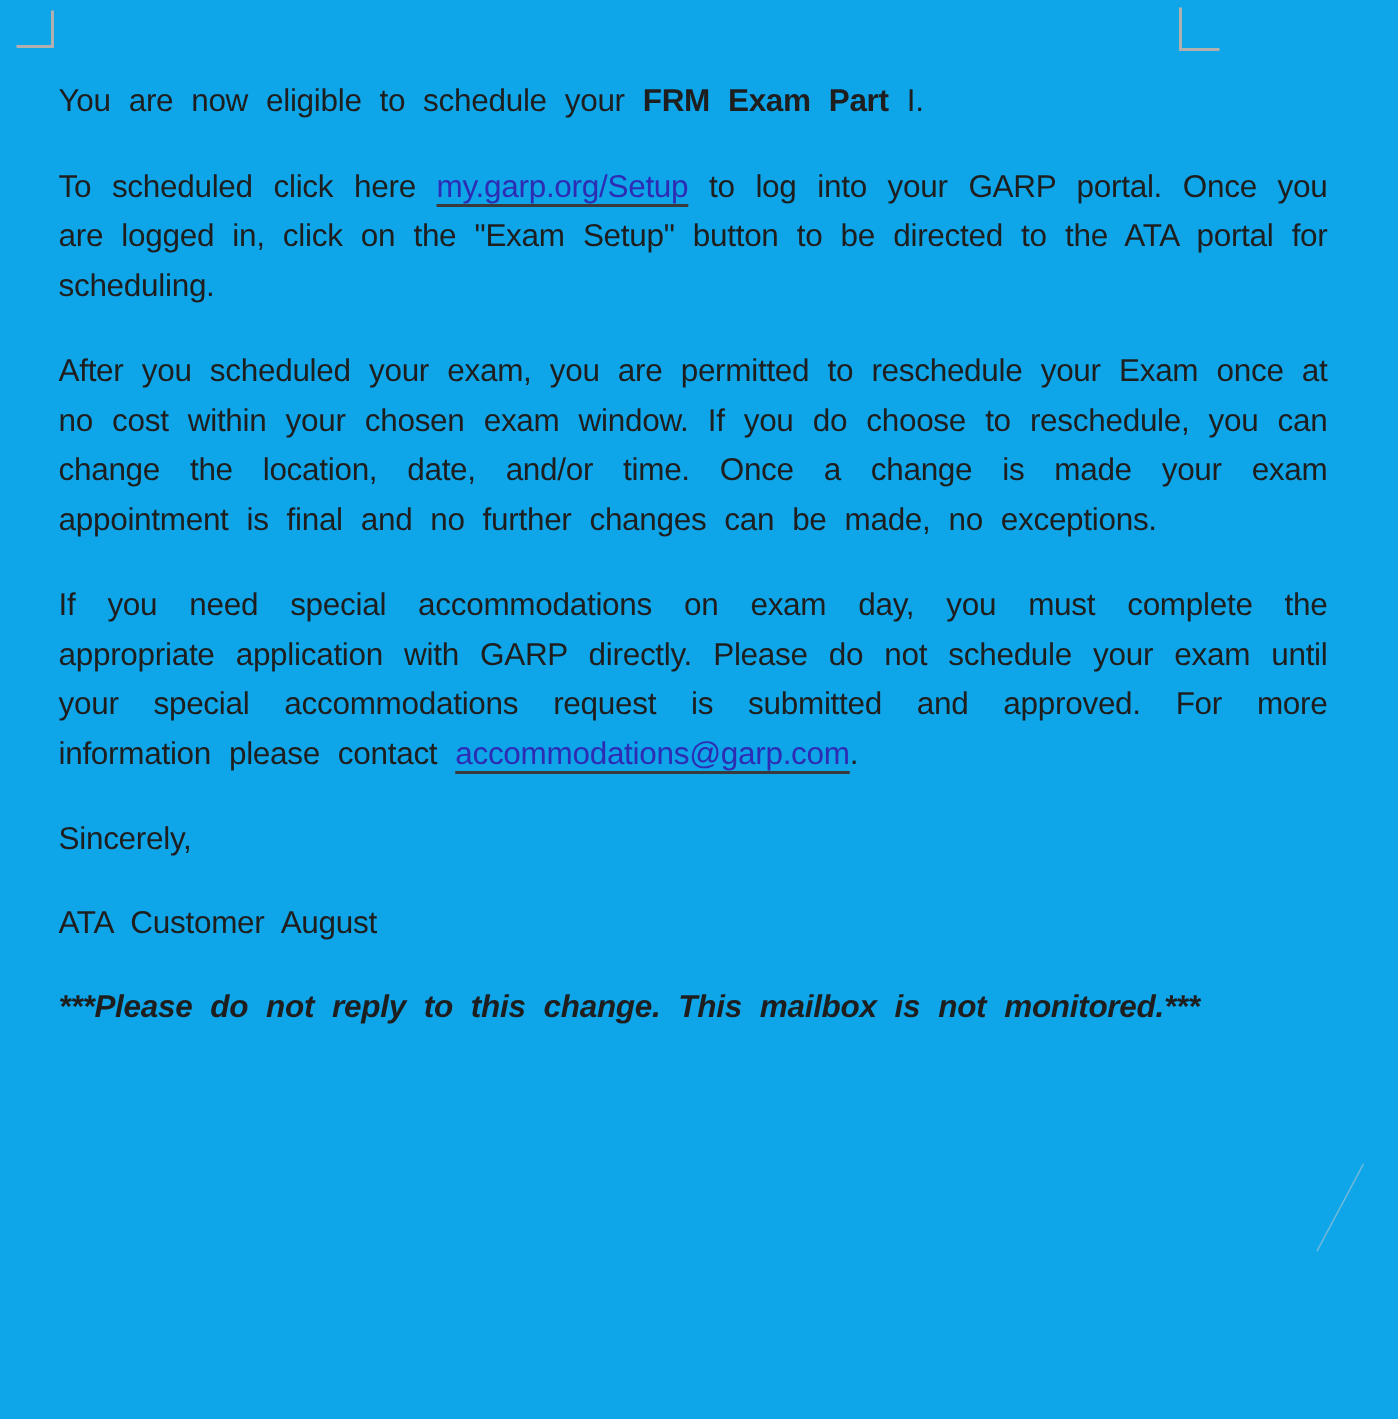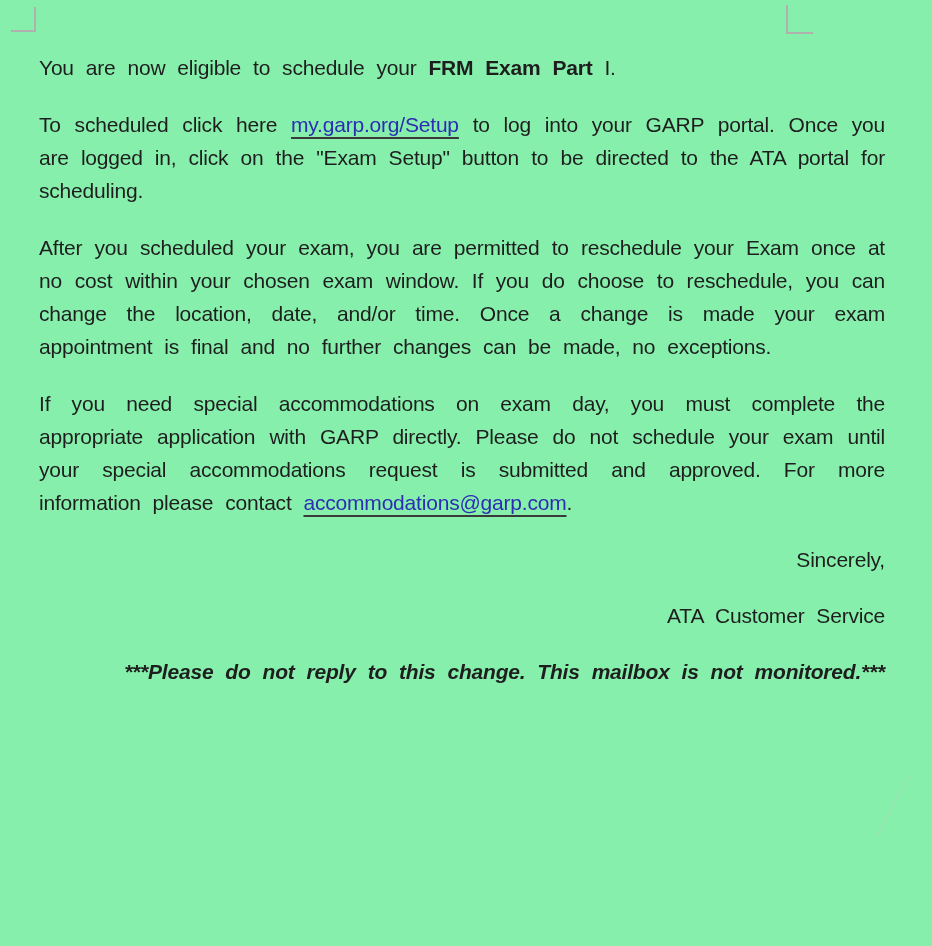--- a/index.html
+++ b/index.html
@@ -9,21 +9,21 @@
     --crop-color: #b2b0ae;
   }
   * { box-sizing: border-box; }
   html, body { margin: 0; padding: 0; }
   body {
     width: 932px; height: 946px;
     background: #ffffff;
     font-family: "Liberation Sans", "DejaVu Sans", sans-serif;
     overflow: hidden;
   }
-  .page { position: relative; width: 932px; height: 946px; background: #86efac; }
+  .page { position: relative; width: 932px; height: 946px; background: #0ea5e9; }
 
   
   .crop-mark { position: absolute; }
   .crop-mark.left  { left: 11px;  top: 7px; width: 25px; height: 25px;
                      border-right: 2px solid var(--crop-color);
                      border-bottom: 2px solid var(--crop-color); }
   .crop-mark.right { left: 786px; top: 5px; width: 27px; height: 29px;
                      border-left: 2px solid var(--crop-color);
                      border-bottom: 2px solid var(--crop-color); }
   .scan-artifact { position: absolute; left: 893px; top: 772px; width: 1px; height: 66px;
@@ -43,21 +43,21 @@
 
   a.link {
     color: var(--link-color);
     text-decoration: underline;
     text-decoration-color: var(--link-underline-color);
     text-decoration-thickness: 1.5px;
     text-underline-offset: 4.5px;
     cursor: pointer;
   }
 
-  .closing { margin-top: 12px; text-align: right; }
+  .closing { margin-top: 12px; }
   .closing-para {
     margin: 0 0 23px;
     font-size: 21px; line-height: 33px;
     color: var(--text-color);
     word-spacing: 0.30em;
     letter-spacing: -0.2px;
   }
   .footer-para { margin-bottom: 0; font-weight: 700; font-style: italic; }
 </style>
 </head>
@@ -71,17 +71,17 @@
   <div class="content">
     <div id="paragraphs">
         <p class="para"><span>You are now eligible to schedule your </span><strong>FRM Exam Part</strong><span> I.</span></p>
         <p class="para"><span>To scheduled click here </span><a class="link" href="#">my.garp.org/Setup</a><span> to log into your GARP portal. Once you are logged in, click on the "Exam Setup" button to be directed to the ATA portal for scheduling.</span></p>
         <p class="para"><span>After you scheduled your exam, you are permitted to reschedule your Exam once at no cost within your chosen exam window. If you do choose to reschedule, you can change the location, date, and/or time. Once a change is made your exam appointment is final and no further changes can be made, no exceptions.</span></p>
         <p class="para"><span>If you need special accommodations on exam day, you must complete the appropriate application with GARP directly. Please do not schedule your exam until your special accommodations request is submitted and approved. For more information please contact </span><a class="link" href="#">accommodations@garp.com</a><span>.</span></p>
       </div>
 
     <div class="closing">
       <p class="closing-para">Sincerely,</p>
-      <p class="closing-para">ATA Customer Service</p>
+      <p class="closing-para">ATA Customer August</p>
       <p class="closing-para footer-para">***Please do not reply to this change. This mailbox is not monitored.***</p>
     </div>
   </div>
 </div>
 
 </body></html>

